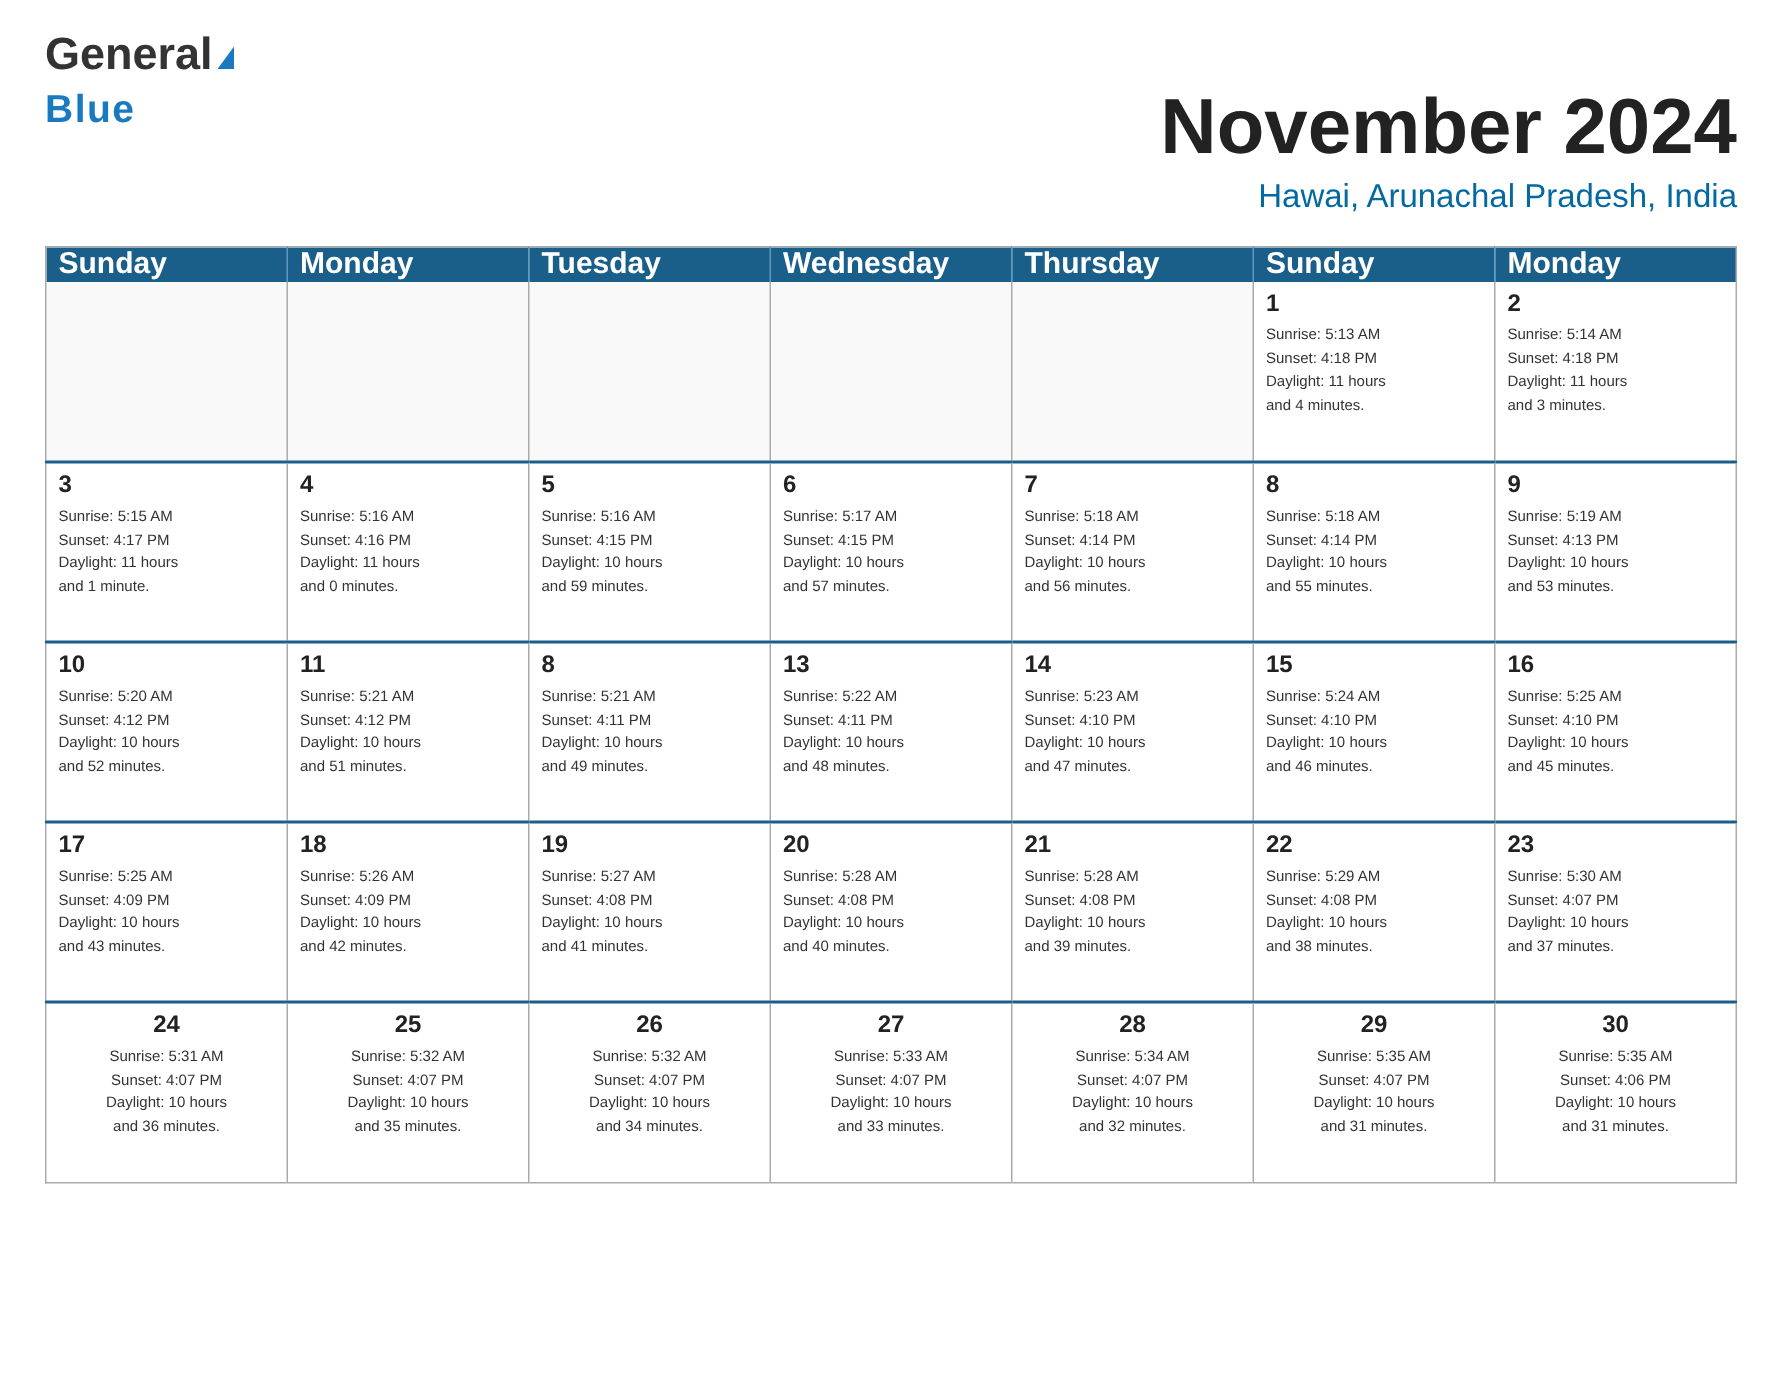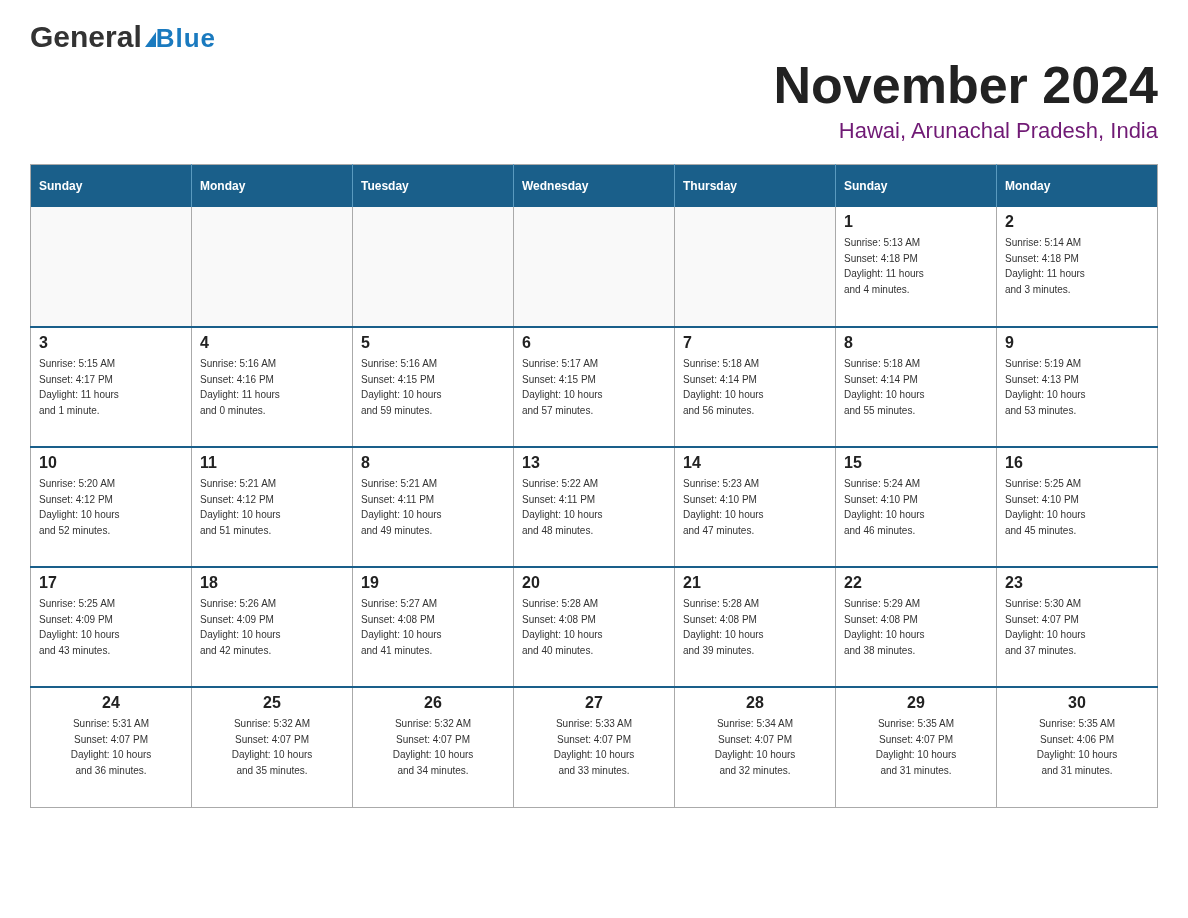--- a/index.html
+++ b/index.html
@@ -11,49 +11,49 @@
       padding: 20px 30px;
     }
     .header {
       display: flex;
       justify-content: space-between;
       align-items: flex-start;
       margin-bottom: 20px;
     }
     .logo {
       display: flex;
-      flex-direction: row;
+      flex-direction: column;
       align-items: flex-start;
     }
     .title-block {
       text-align: right;
       margin-top: 37px;
     }
     .month-title {
       font-size: 52px;
       font-weight: bold;
       color: #222;
       line-height: 1.1;
     }
     .location-title {
       font-size: 22px;
-      color: #701a75;
+      color: #0369a1;
       margin-top: 4px;
     }
     .calendar {
       width: 100%;
       border-collapse: collapse;
       border: 1px solid #aaa;
     }
     .calendar thead tr th {
       background: #1a5f8a;
       color: #fff;
-      font-size: 12px;
-      font-weight: bold;
-      padding: 14px 8px;
+      font-size: 20px;
+      font-weight: bold;
+      padding: 0 8px;
       text-align: left;
       border-right: 1px solid #5a9abf;
     }
     .calendar thead tr th:last-child {
       border-right: none;
     }
     .calendar tbody tr td {
       width: 14.28%;
       vertical-align: top;
       padding: 6px 8px 10px 8px;

